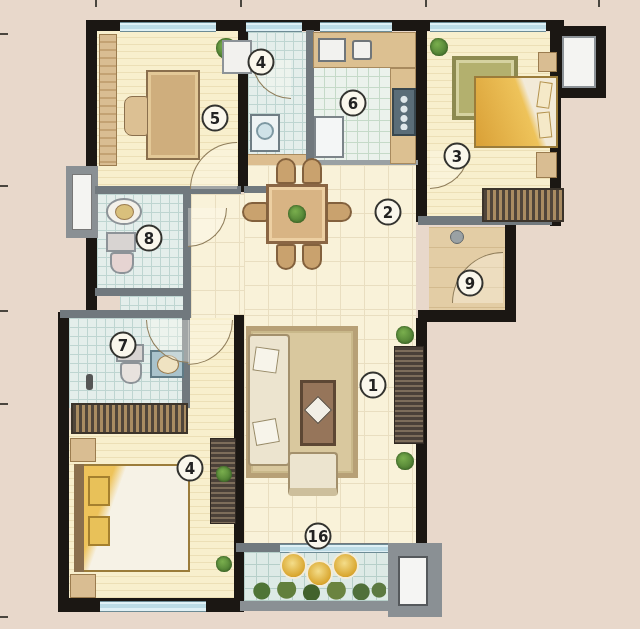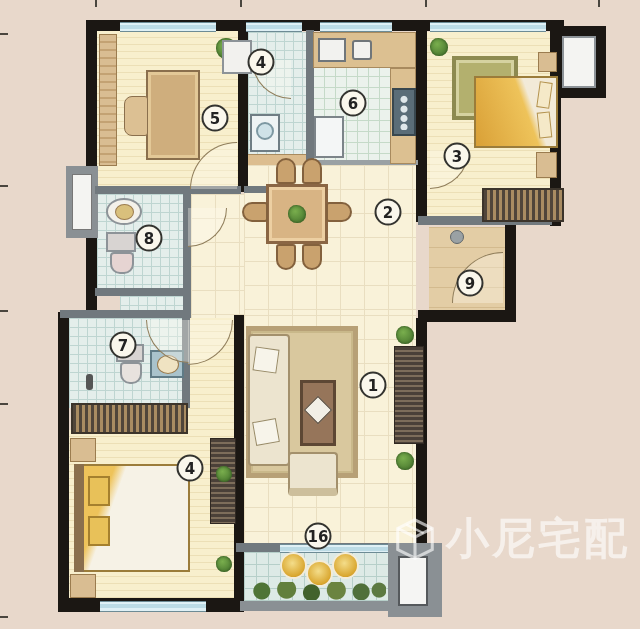--- a/index.html
+++ b/index.html
@@ -194,22 +194,14 @@
       <div class="marker" style="left: 190px; top: 468px;">4</div>
       <div class="marker" style="left: 215px; top: 118px;">5</div>
       <div class="marker" style="left: 353px; top: 103px;">6</div>
       <div class="marker" style="left: 123px; top: 345px;">7</div>
       <div class="marker" style="left: 149px; top: 238px;">8</div>
       <div class="marker" style="left: 470px; top: 283px;">9</div>
       <div class="marker" style="left: 318px; top: 536px;">16</div>
       <div class="marker" style="left: 261px; top: 62px;">4</div>
     </div>
 
-  <div class="watermark">
-    <svg width="46" height="46" viewBox="0 0 24 24">
-      <path d="M12 2 L21 6.5 L21 17.5 L12 22 L3 17.5 L3 6.5 Z" fill="none" stroke="rgba(255,255,255,0.62)" stroke-width="1.6"></path>
-      <path d="M3 6.5 L12 11 L21 6.5 M12 11 L12 22" fill="none" stroke="rgba(255,255,255,0.62)" stroke-width="1.6"></path>
-      <path d="M7.5 4.5 L16.5 9" fill="none" stroke="rgba(255,255,255,0.62)" stroke-width="1.2"></path>
-    </svg>
-    <span>小尼宅配</span>
-  </div>
 
 </div>
 
 </body></html>

